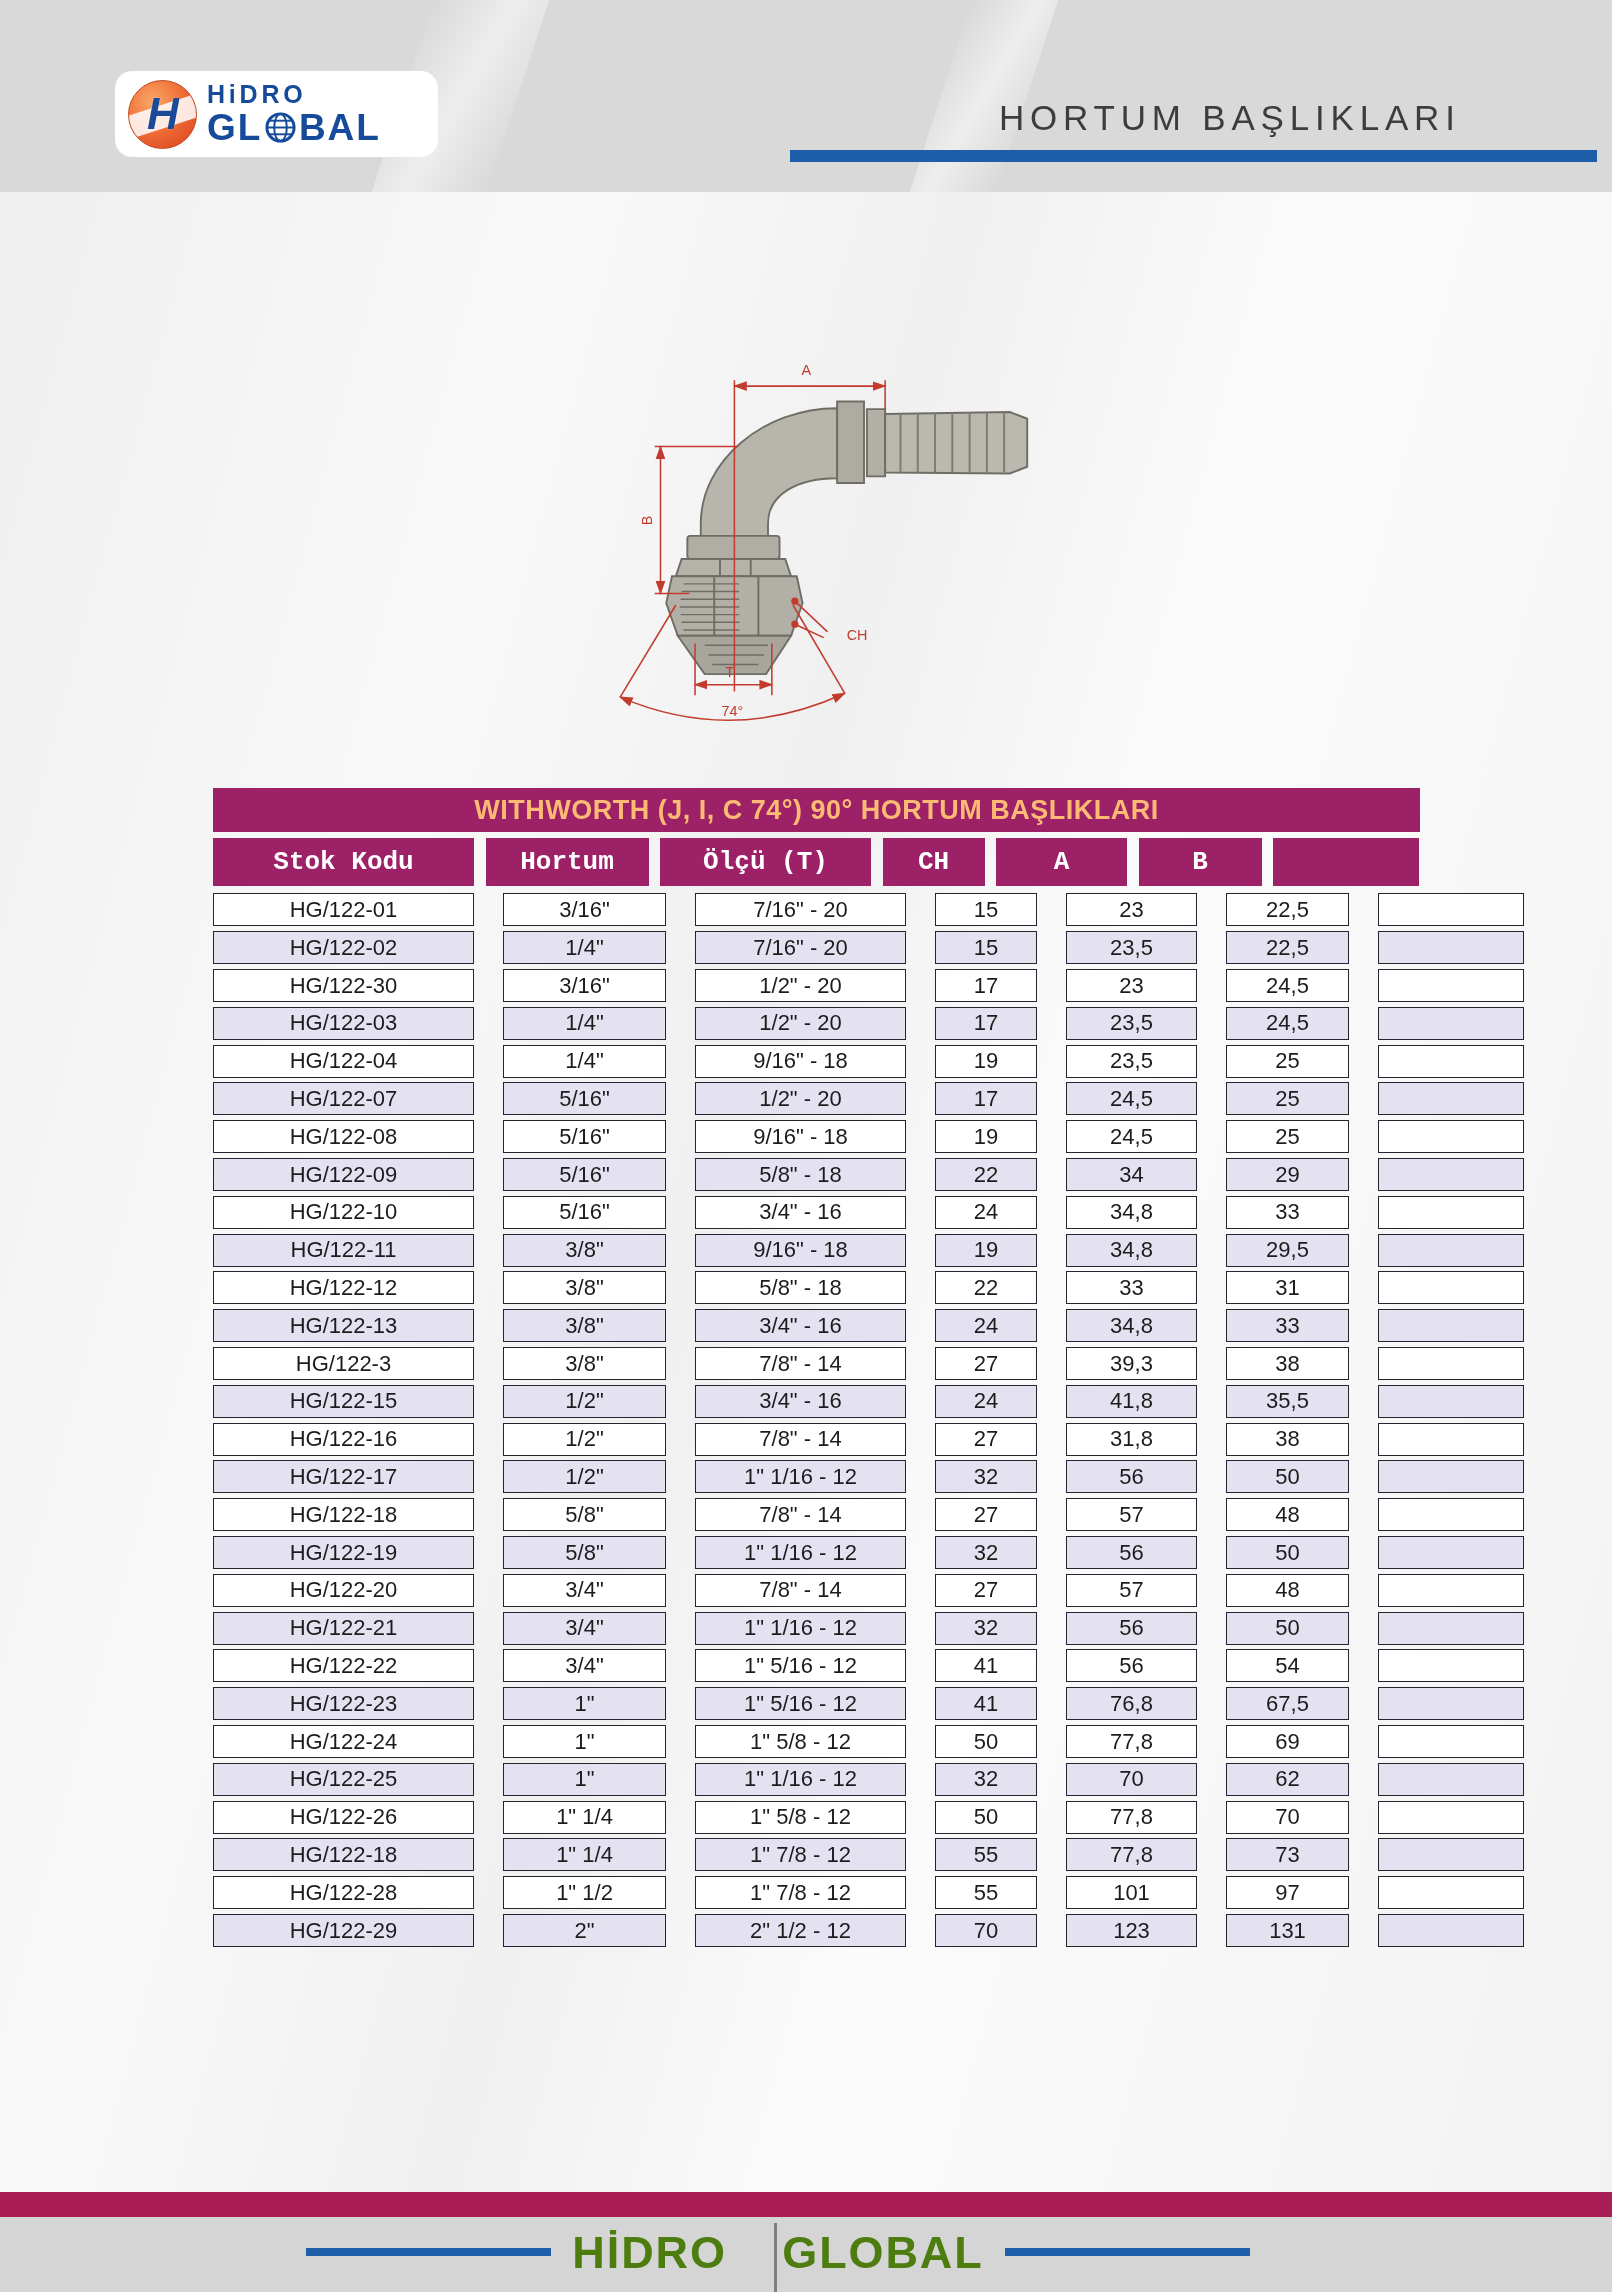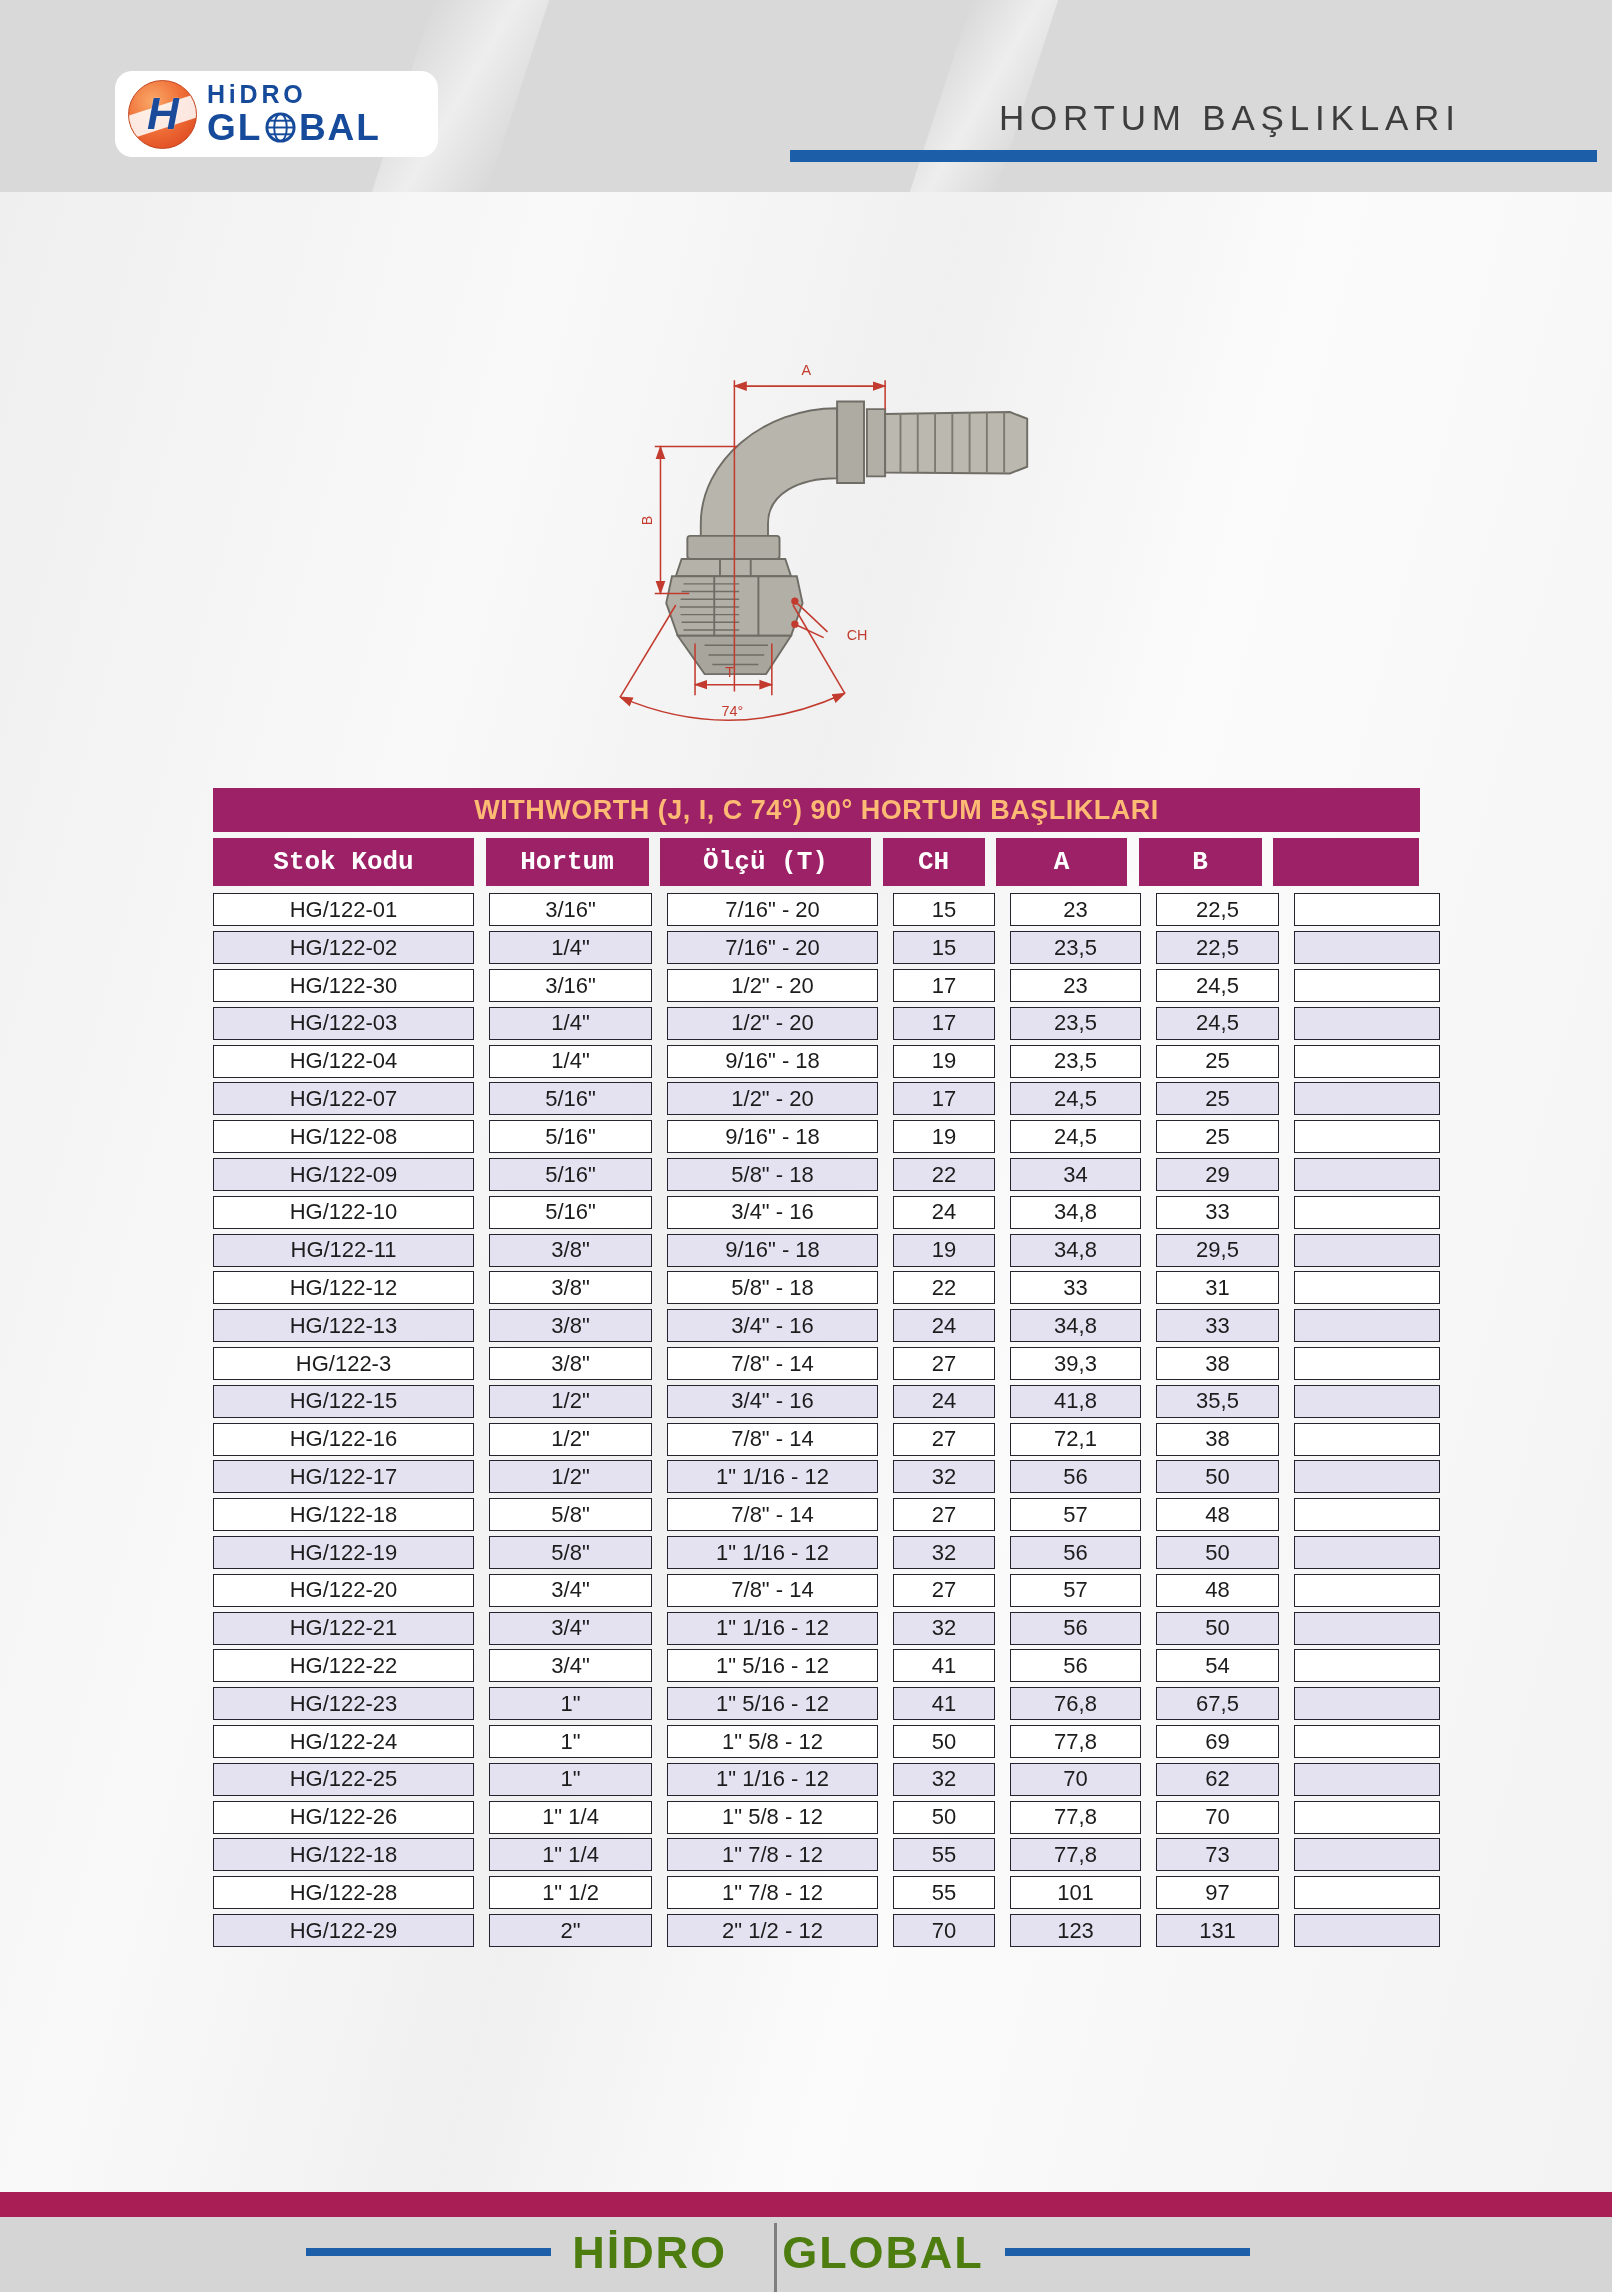--- a/index.html
+++ b/index.html
@@ -43,21 +43,21 @@
   .tbl-title{
     height:44px;background:#9d2166;color:#fdba74;font-weight:700;font-size:27px;
     display:flex;align-items:center;justify-content:center;letter-spacing:0.5px;
   }
   .tbl-header{display:grid;grid-template-columns:261px 163px 211px 102px 131px 123px 146px;column-gap:11.5px;margin-top:5.8px;}
   .tbl-header .hcell{
     height:48px;background:#9d2166;color:#ffffff;font-weight:700;font-size:26px;
     display:flex;align-items:center;justify-content:center;font-family:Liberation Mono, monospace;
   }
   .tbl-body{margin-top:7.7px;}
-  .trow{display:grid;grid-template-columns:261px 163px 211px 102px 131px 123px 146px;column-gap:15px;margin-bottom:4.8px;}
+  .trow{display:grid;grid-template-columns:261px 163px 211px 102px 131px 123px 146px;column-gap:29px;margin-bottom:4.8px;}
   .trow .cell{
     height:33px;border:1.9px solid #26242e;background:#ffffff;box-sizing:border-box;
     display:flex;align-items:center;justify-content:center;
     font-size:22px;color:#1c1c1c;white-space:nowrap;
   }
   .trow:nth-child(even) .cell{background:#e4e2f1;}
   
   .footer-bar{position:absolute;left:0;top:2192px;width:1612px;height:25px;background:#a91e55;}
   .footer-grey{position:absolute;left:0;top:2217px;width:1612px;height:75px;background:#d5d5d5;}
   .footer-logo{
@@ -312,21 +312,21 @@
         <div class="cell">24</div>
         <div class="cell">41,8</div>
         <div class="cell">35,5</div>
         <div class="cell"></div>
       </div>
       <div class="trow">
         <div class="cell">HG/122-16</div>
         <div class="cell">1/2"</div>
         <div class="cell">7/8" - 14</div>
         <div class="cell">27</div>
-        <div class="cell">72,1</div>
+        <div class="cell">31,8</div>
         <div class="cell">38</div>
         <div class="cell"></div>
       </div>
       <div class="trow">
         <div class="cell">HG/122-17</div>
         <div class="cell">1/2"</div>
         <div class="cell">1" 1/16 - 12</div>
         <div class="cell">32</div>
         <div class="cell">56</div>
         <div class="cell">50</div>

